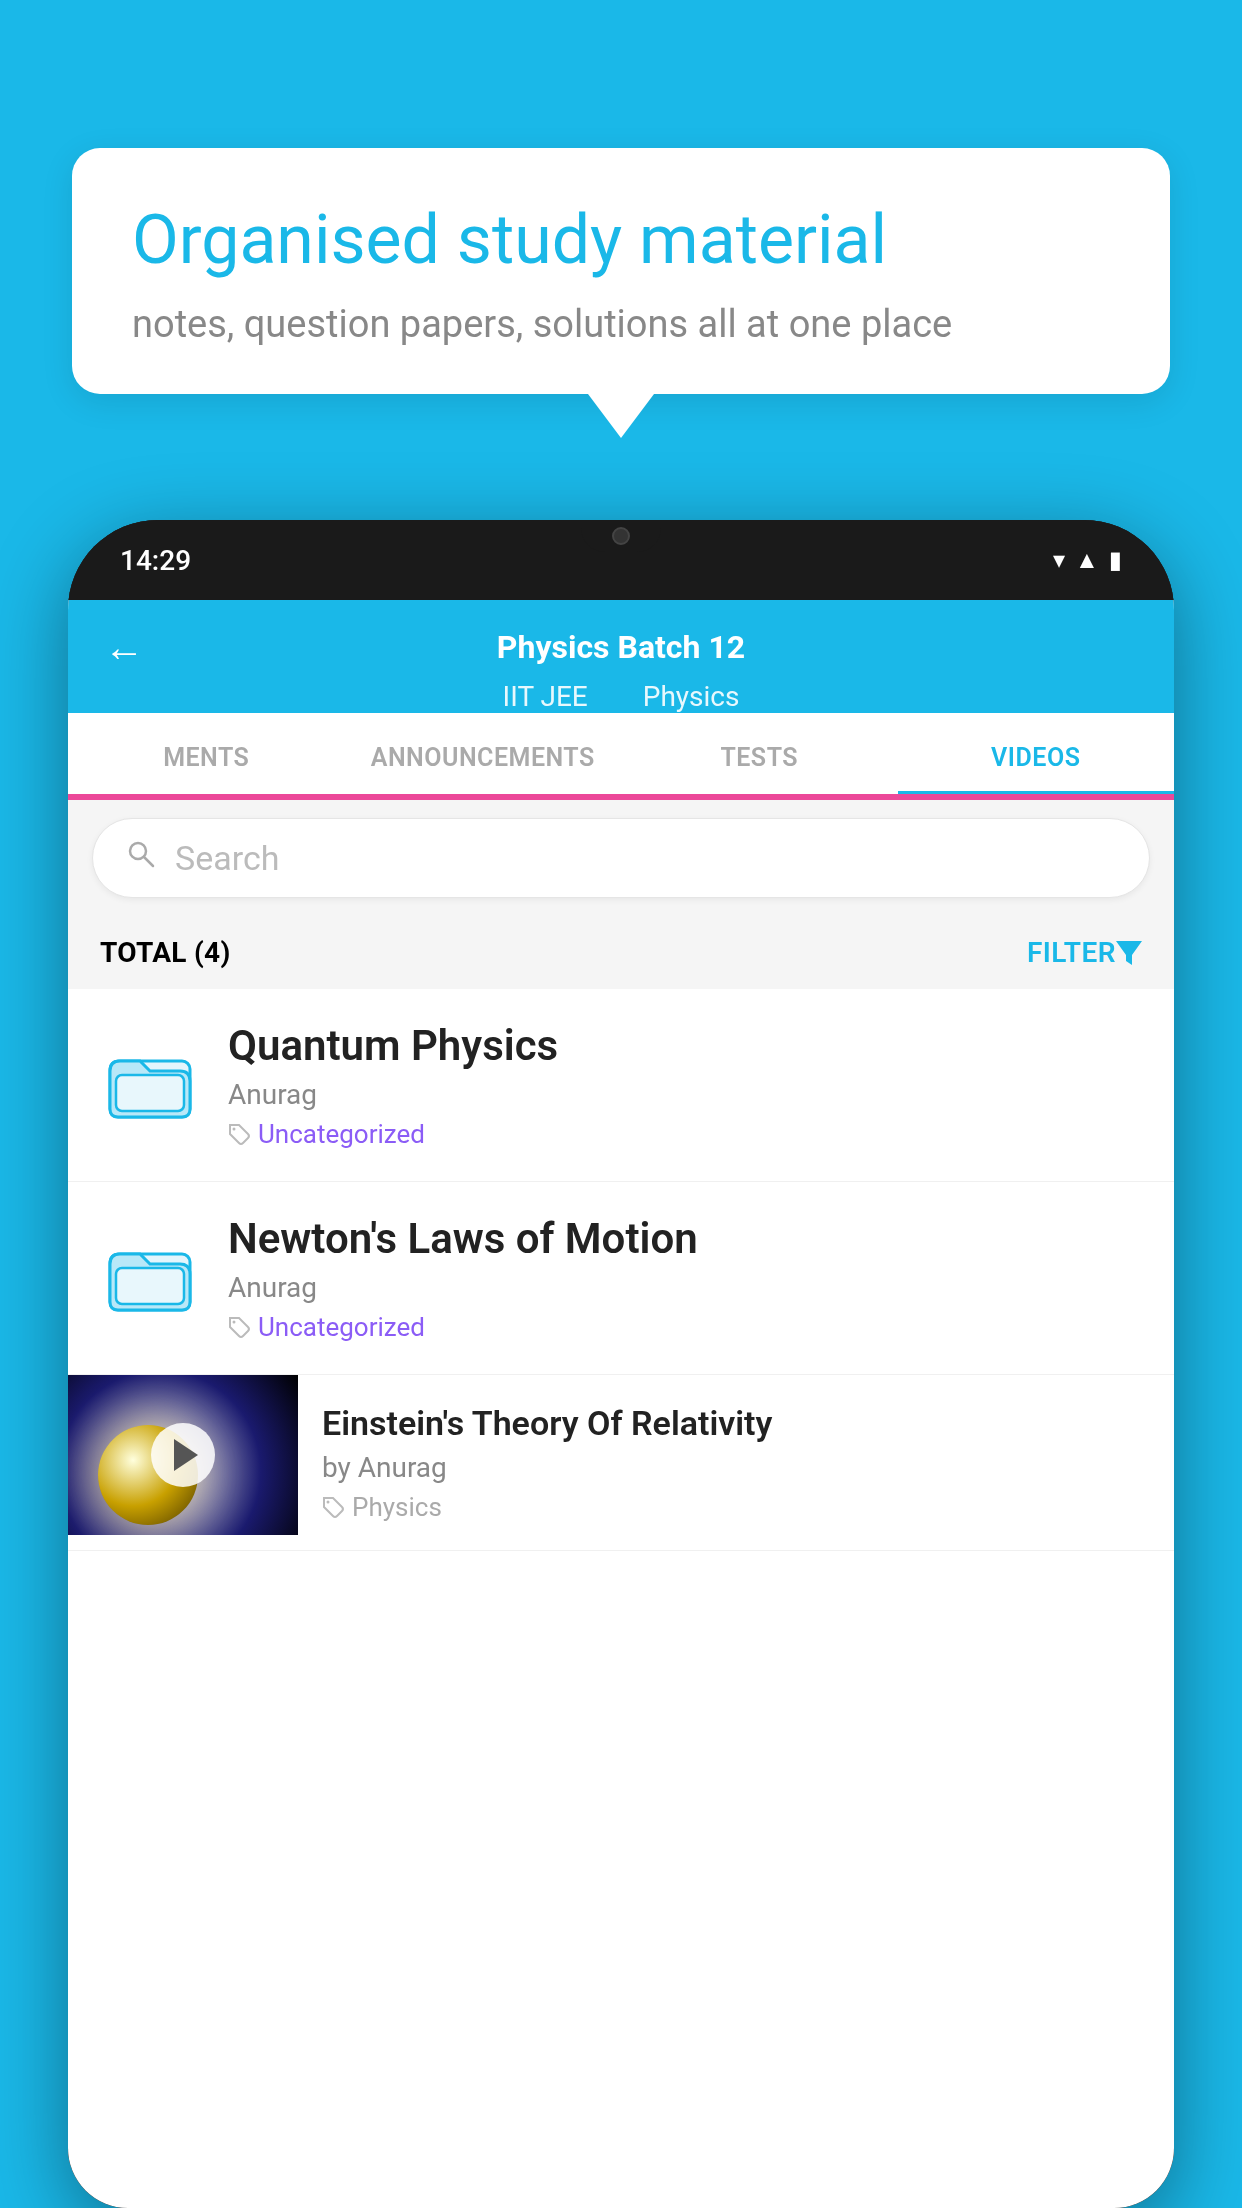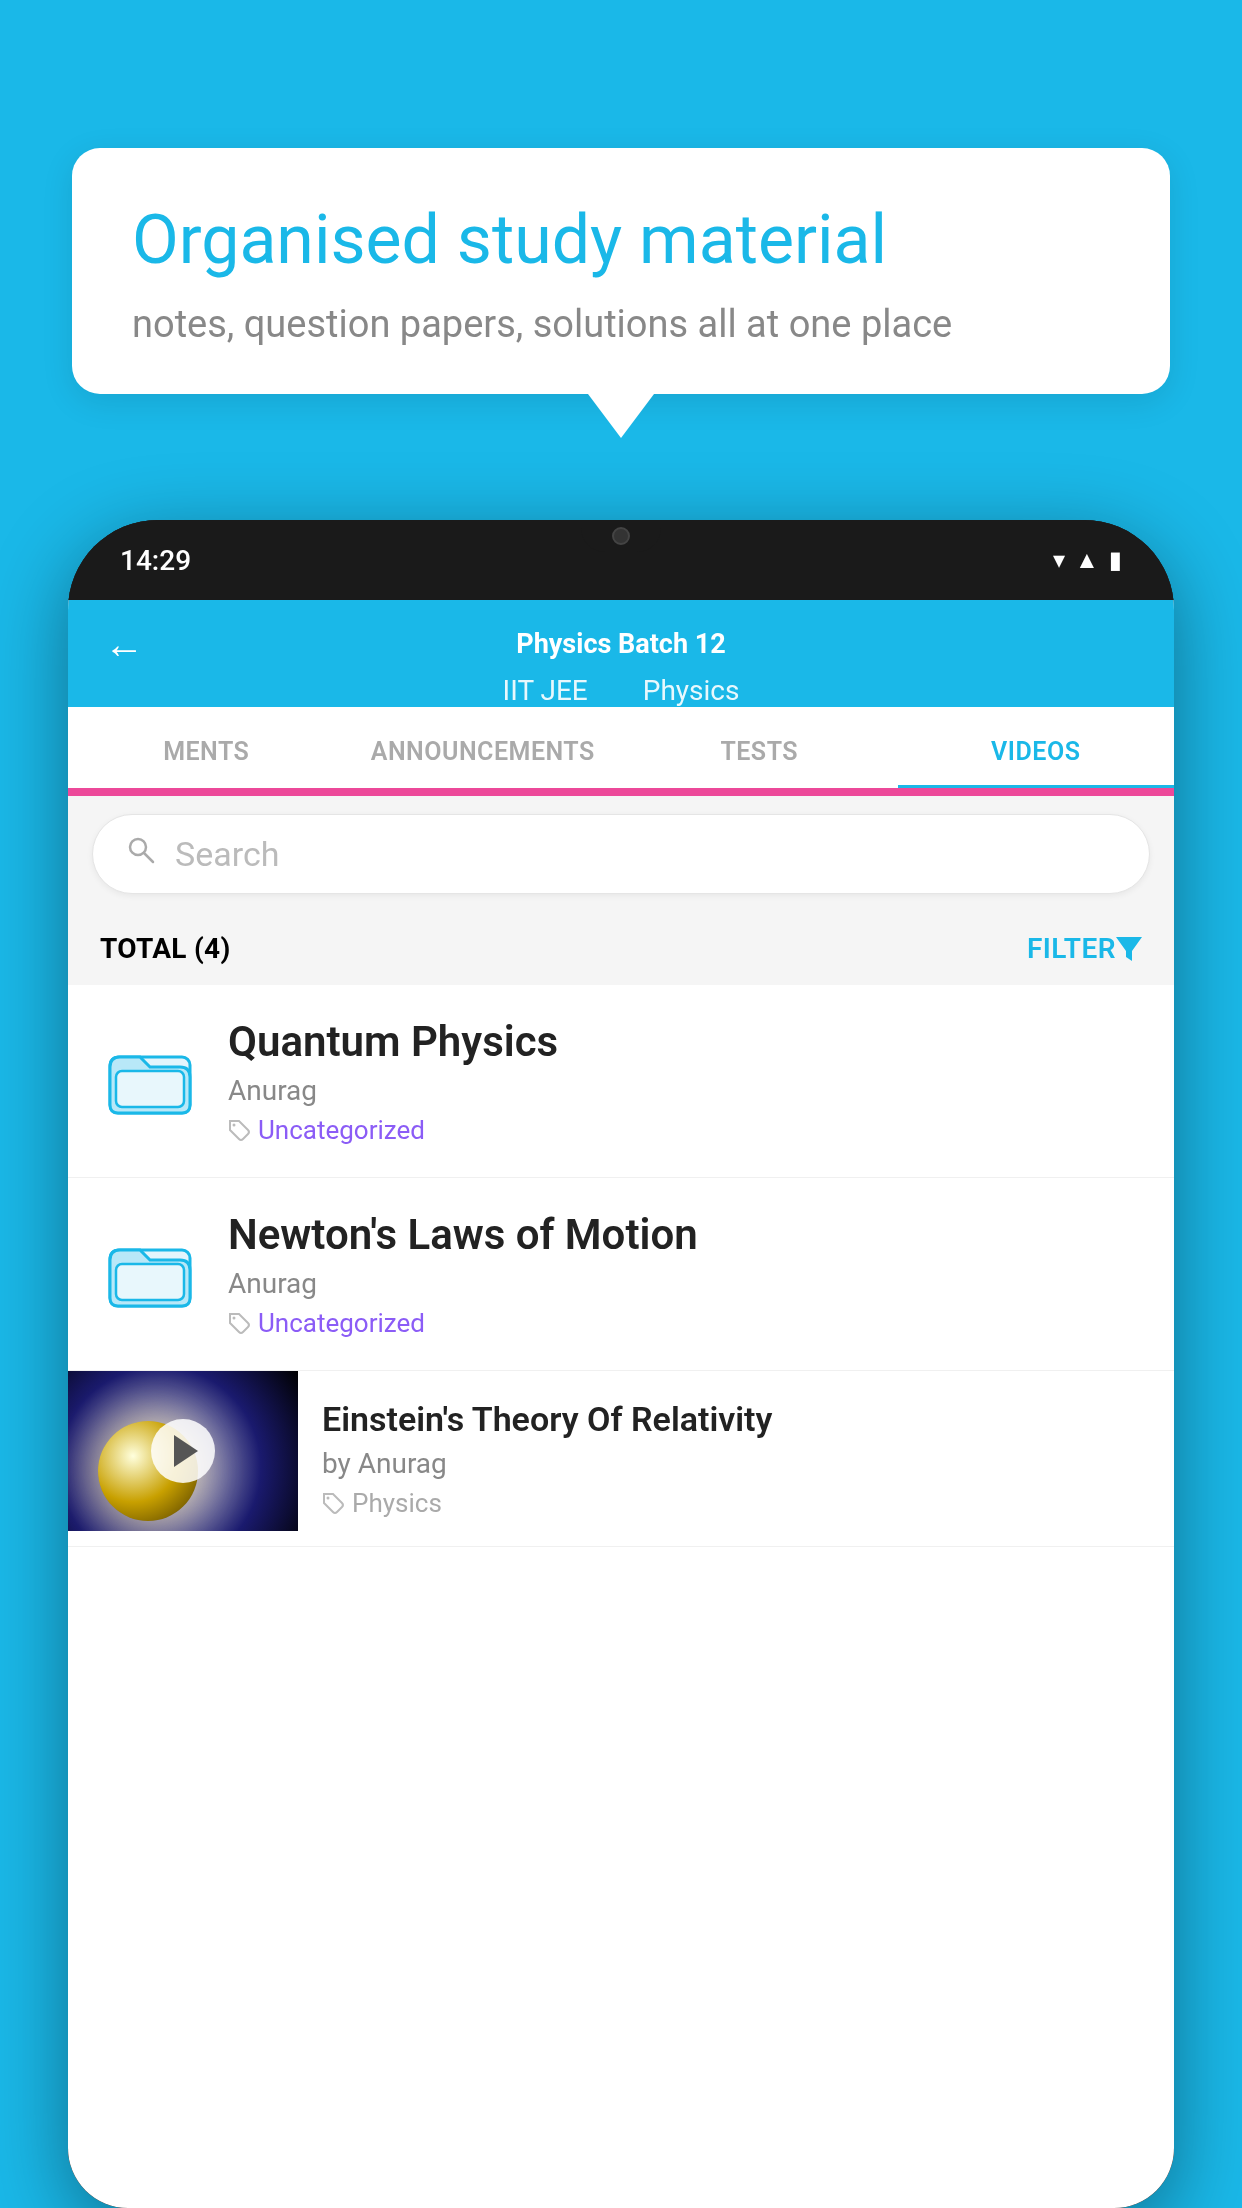--- a/index.html
+++ b/index.html
@@ -144,42 +144,42 @@
     .back-arrow {
       position: absolute;
       left: 0;
       color: #fff;
       font-size: 40px;
       cursor: pointer;
     }
 
     .app-header-title {
       color: #fff;
-      font-size: 27px;
+      font-size: 32px;
       font-weight: 700;
       text-align: center;
     }
 
     .app-header-subtitle {
       color: rgba(255,255,255,0.9);
       font-size: 28px;
       text-align: center;
       margin-top: 6px;
       margin-bottom: 4px;
     }
 
     .app-header-subtitle span {
       margin: 0 12px;
     }
 
     
     .tabs-bar {
       background: #fff;
       display: flex;
-      border-bottom: 8px solid #ec4899;
+      border-bottom: 6px solid #ec4899;
       overflow: hidden;
     }
 
     .tab-item {
       flex: 1;
       text-align: center;
       padding: 26px 0 22px;
       font-size: 25px;
       font-weight: 600;
       color: #aaa;

